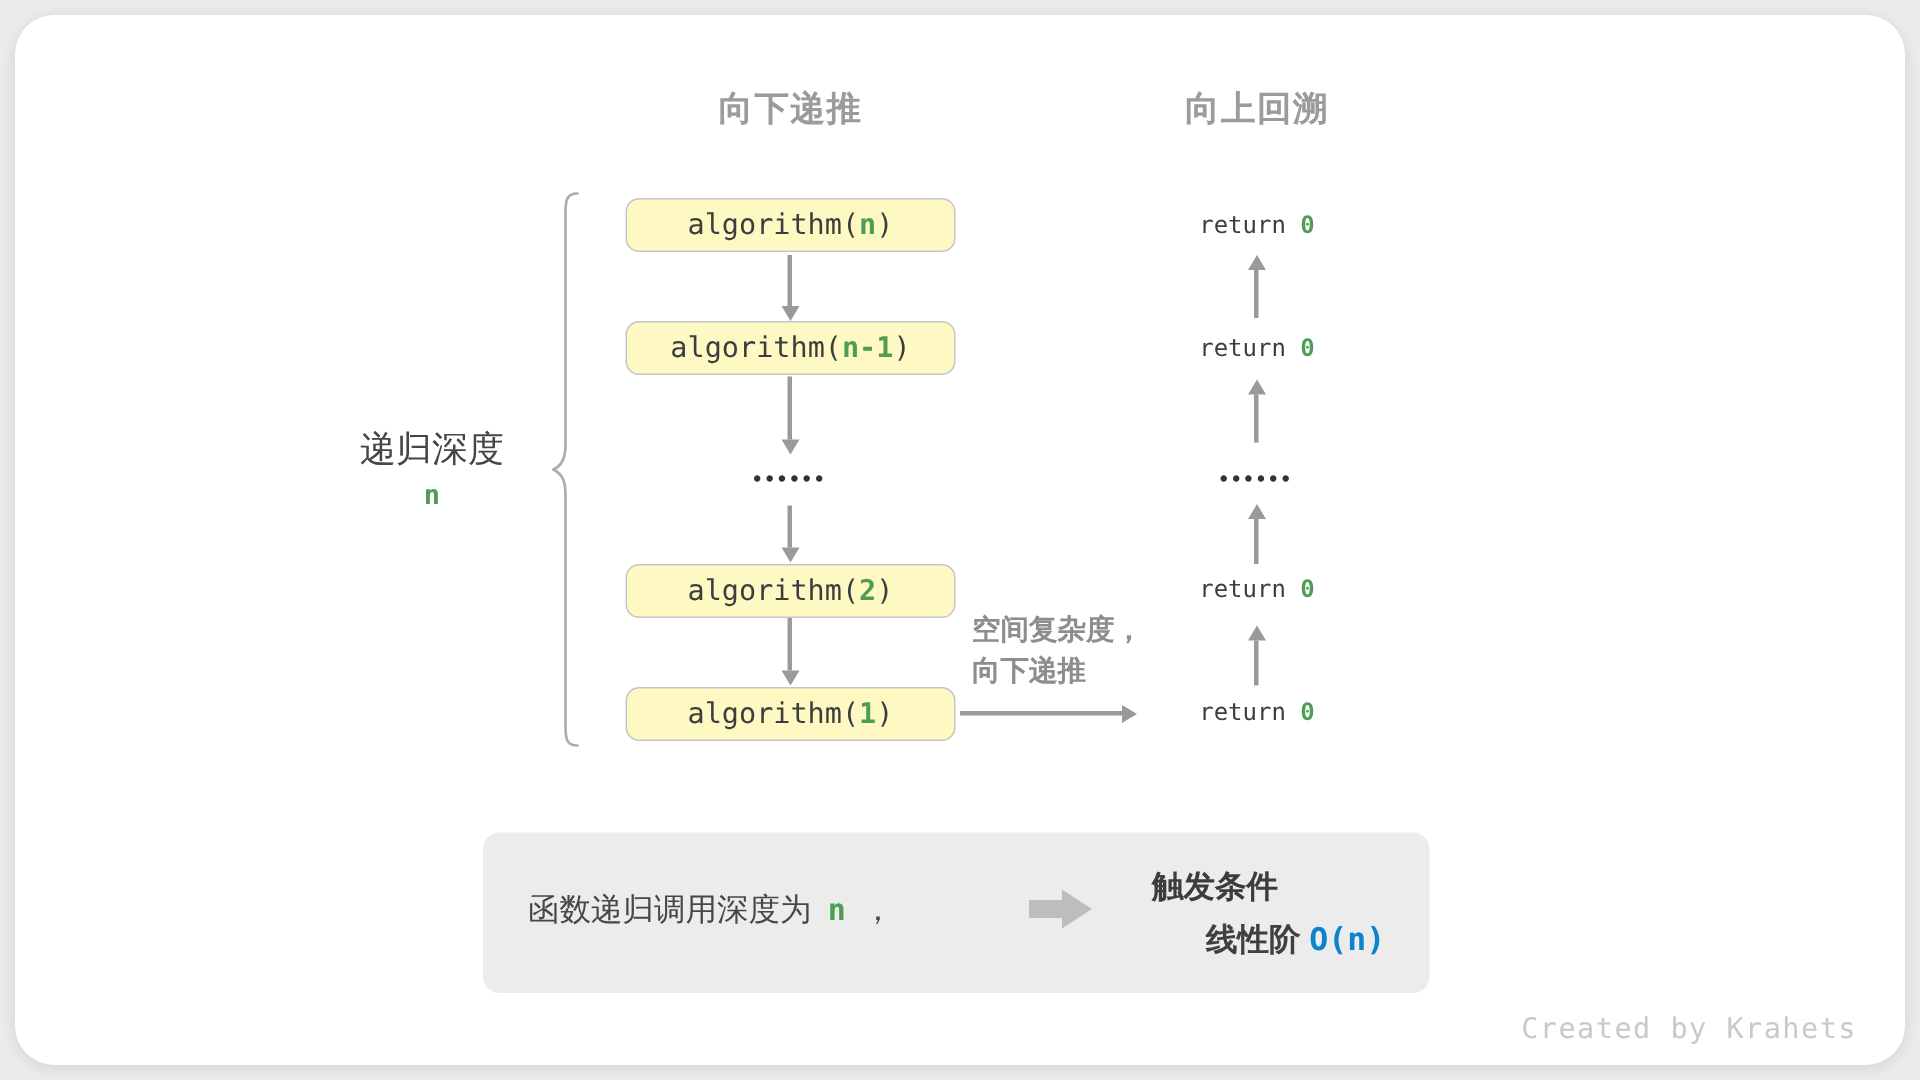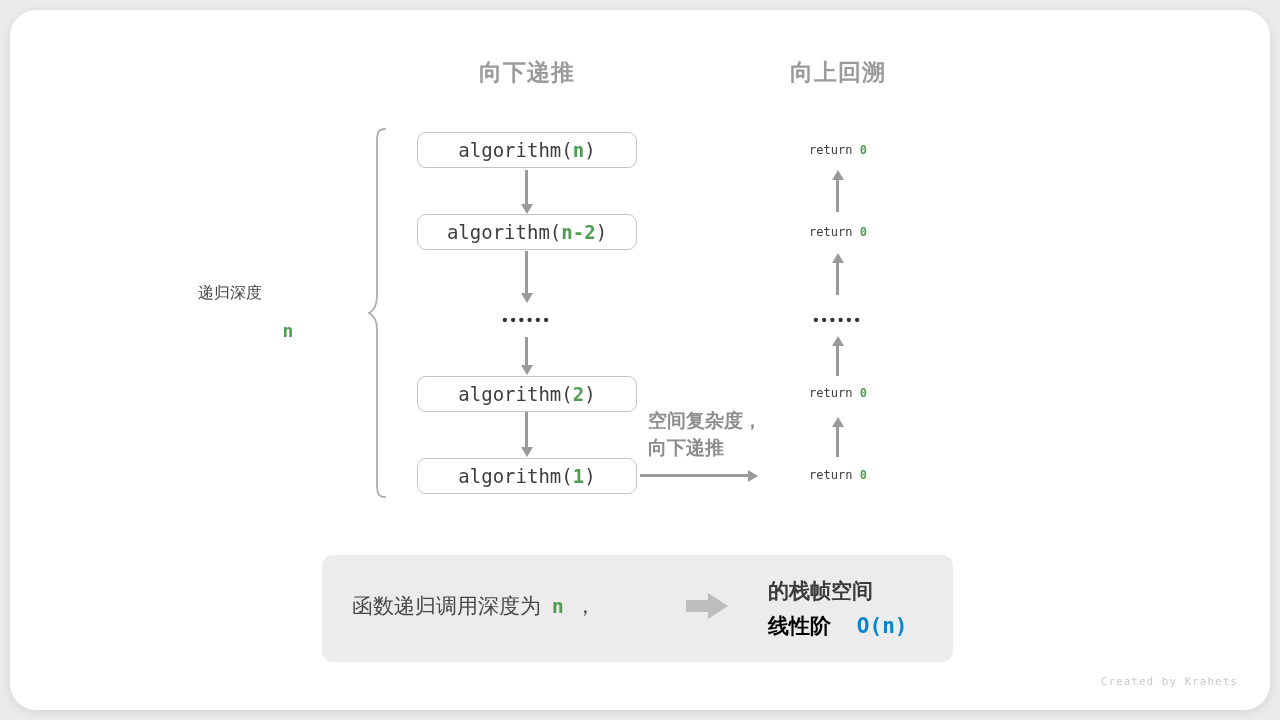--- a/index.html
+++ b/index.html
@@ -17,31 +17,31 @@
   .layer{position:absolute;inset:0;}
   .abs{position:absolute;}
 
   .hdr{
     width:200px;text-align:center;
     font-size:23px;font-weight:bold;color:#9b9b9b;
     letter-spacing:1px;
   }
   .code{font-family:"DejaVu Sans Mono",monospace;color:#3d3d3d;}
   .green{color:#4f9d54;font-weight:bold;}
-  .blue{color:#000000;}
+  .blue{color:#404040;margin-left:36px;}
 
   .algo-box{
     left:417px;width:220px;height:36px;
-    background:#ffffff;border:1.5px solid #c5c5c5;border-radius:9px;
+    background:#fef9c3;border:1.5px solid #c5c5c5;border-radius:9px;
     display:flex;align-items:center;justify-content:center;
     font-size:19px;box-sizing:border-box;
   }
   .ret{
     left:756px;width:164px;height:24px;line-height:24px;
-    text-align:center;font-size:12px;
+    text-align:center;font-size:16px;
     font-family:"DejaVu Sans Mono",monospace;color:#3d3d3d;
   }
   .dots{
     width:100px;text-align:center;
     font-size:15px;font-weight:bold;letter-spacing:3px;color:#333333;
     line-height:14px;
   }
 
   .varrow{width:3px;background:#9a9a9a;}
   .varrow.down::after{
@@ -62,39 +62,39 @@
     width:0;height:0;
     border-top:6.5px solid transparent;border-bottom:6.5px solid transparent;
     border-left:10px solid #9a9a9a;
   }
 
   .anno{
     font-size:19px;font-weight:bold;color:#8d8d8d;line-height:25px;
     white-space:nowrap;
   }
 
-  .depth-label{width:180px;text-align:left;font-size:16px;color:#464646;}
+  .depth-label{width:180px;text-align:center;font-size:24px;color:#464646;}
   .depth-value{
     width:180px;text-align:center;font-size:18px;
     font-family:"DejaVu Sans Mono",monospace;
   }
 
   .summary-box{
     left:322px;top:555px;width:631px;height:107px;
     background:#ececec;border-radius:11px;
   }
   .sum-line{font-size:21px;color:#474747;white-space:nowrap;line-height:24px;}
   .sum-line .code{font-size:20px;}
   .result-title{font-size:21px;font-weight:bold;color:#3c3c3c;white-space:nowrap;}
   .result-line{font-size:21px;font-weight:bold;white-space:nowrap;}
   .result-line .code{font-size:21px;font-weight:bold;color:#0a84cc;}
 
   .credit{
     font-family:"DejaVu Sans Mono",monospace;
-    font-size:11px;color:#c9c9c9;letter-spacing:1px;white-space:nowrap;
+    font-size:19px;color:#c9c9c9;letter-spacing:1px;white-space:nowrap;
   }
 </style>
 </head>
 <body>
 
 <div class="card"></div>
 
 <div class="layer">
 
   <div class="abs hdr" style="left:738px;top:57px;">向上回溯</div>
@@ -106,21 +106,21 @@
   <div class="abs depth-label" style="left:198px;top:283px;">递归深度</div>
   <div class="abs depth-value green" style="left:198px;top:320px;">n</div>
 
   <div class="abs algo-box" style="top:132px;">
     <span class="code">algorithm(</span>
       <span class="code green">n</span>
       <span class="code">)</span>
   </div>
   <div class="abs algo-box" style="top:214px;">
     <span class="code">algorithm(</span>
-      <span class="code green">n-2</span>
+      <span class="code green">n-1</span>
       <span class="code">)</span>
   </div>
   <div class="abs algo-box" style="top:376px;">
     <span class="code">algorithm(</span>
       <span class="code green">2</span>
       <span class="code">)</span>
   </div>
   <div class="abs algo-box" style="top:458px;">
     <span class="code">algorithm(</span>
       <span class="code green">1</span>
@@ -162,21 +162,21 @@
   <div class="abs sum-line" style="left:352px;top:578px;margin-top:16px;">
     <span>函数递归调用深度为</span>
     <span class="code green" style="margin:0 5px;">n</span>
     <span>，</span>
   </div>
 
   <svg class="abs" style="left:686px;top:593px;" width="42" height="26" viewBox="0 0 42 26">
     <polygon points="0,7 22,7 22,0 42,13 22,26 22,19 0,19" fill="#bdbdbd"></polygon>
   </svg>
 
-  <div class="abs result-title" style="left:768px;top:577px;">的栈帧空间</div>
+  <div class="abs result-title" style="left:768px;top:577px;">触发条件</div>
   <div class="abs result-line" style="left:768px;top:612px;">
     <span class="blue">线性阶</span>
-    <span class="code" style="margin-left:20px;">O(n)</span>
+    <span class="code" style="margin-left:0;">O(n)</span>
   </div>
 
   <div class="abs credit" style="right:42px;top:675px;">Created by Krahets</div>
 
 </div>
 
 </body></html>

